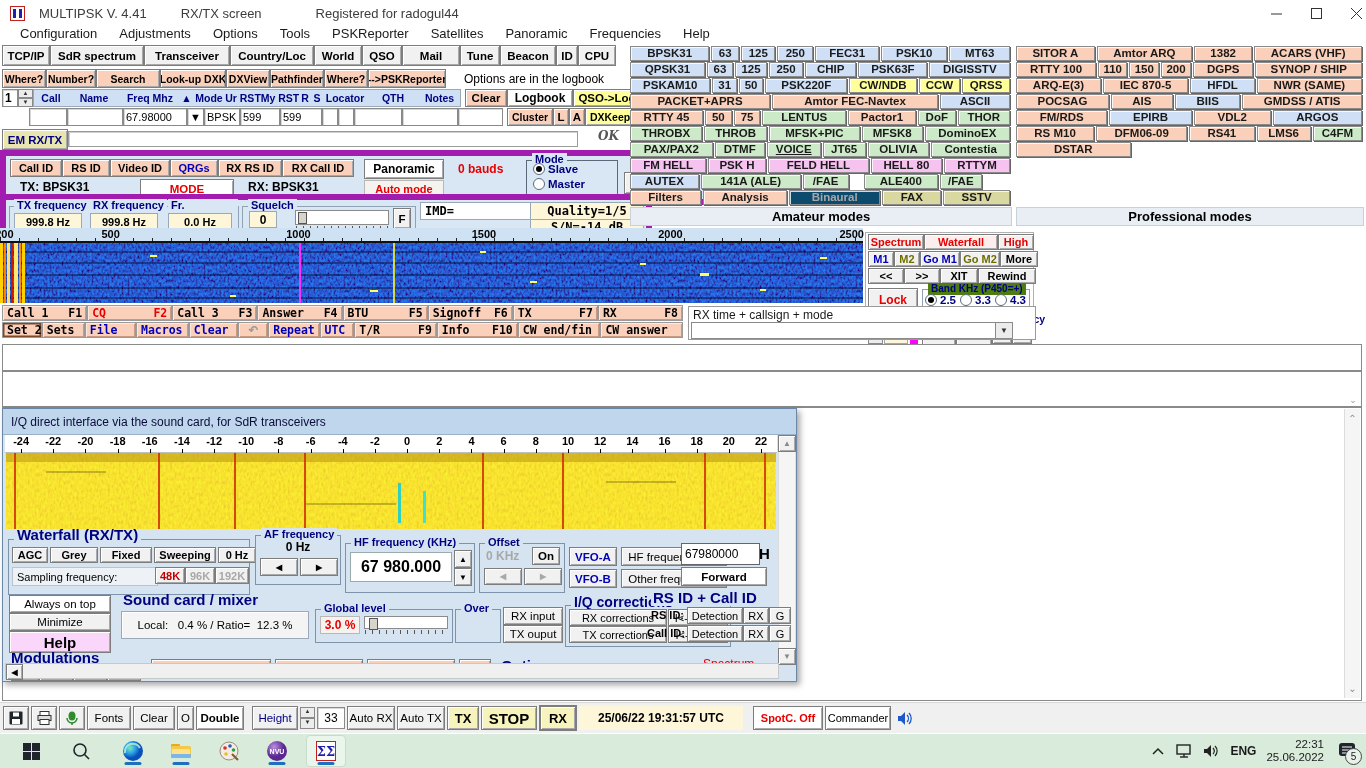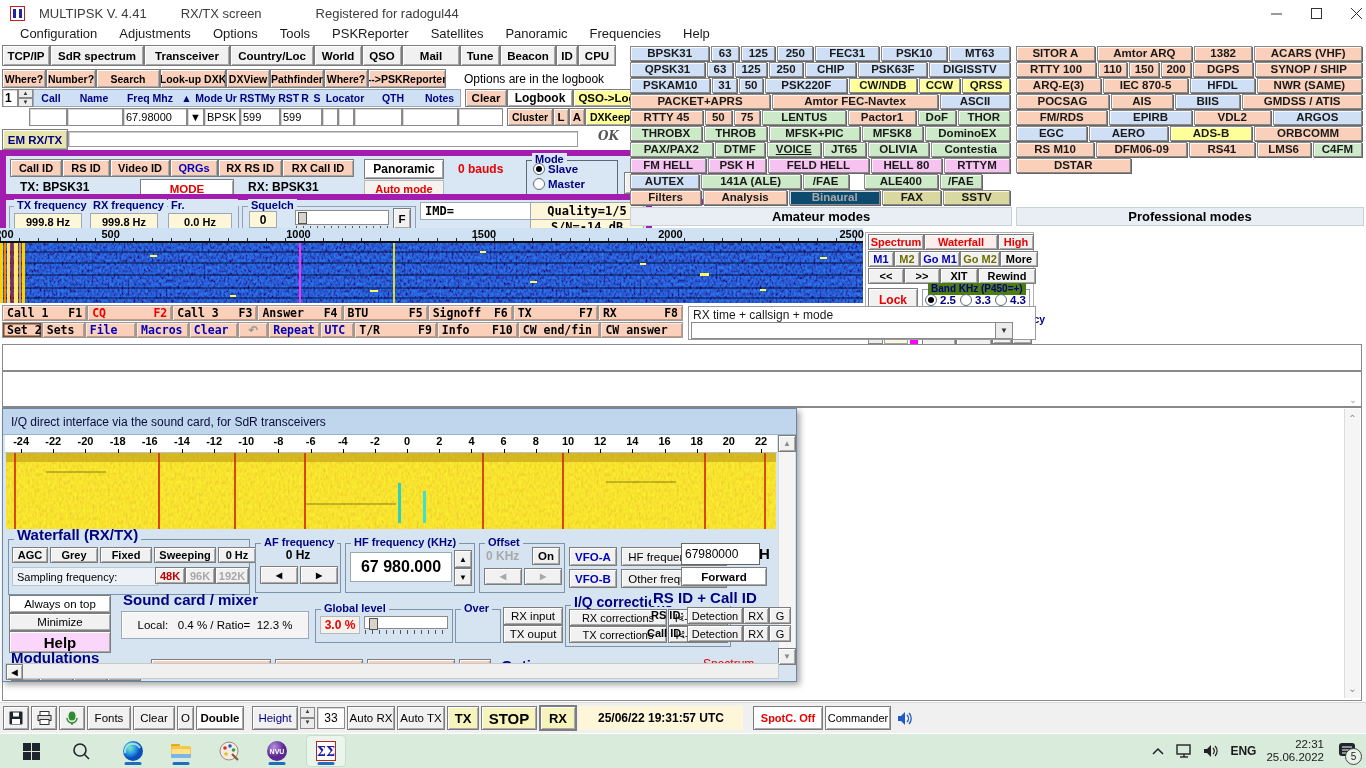--- a/index.html
+++ b/index.html
@@ -575,26 +575,20 @@
         <div class="mb" style="background: rgb(207, 224, 246); flex-grow: 1;">BIIS</div>
         <div class="mb" style="background: rgb(251, 208, 186); flex-grow: 1;">GMDSS / ATIS</div>
       </div>
     <div class="mrow">
         <div class="mb" style="background: rgb(251, 208, 186); flex-grow: 1;">FM/RDS</div>
         <div class="mb" style="background: rgb(207, 224, 246); flex-grow: 1;">EPIRB</div>
         <div class="mb" style="background: rgb(251, 208, 186); flex-grow: 1;">VDL2</div>
         <div class="mb" style="background: rgb(207, 224, 246); flex-grow: 1;">ARGOS</div>
       </div>
     <div class="mrow">
-        <div class="mb" style="background: rgb(207, 224, 246); flex-grow: 1;">EGC</div>
-        <div class="mb" style="background: rgb(207, 224, 246); flex-grow: 1;">AERO</div>
-        <div class="mb" style="background: rgb(255, 255, 154); flex-grow: 1;">ADS-B</div>
-        <div class="mb" style="background: rgb(251, 208, 186); flex-grow: 1;">ORBCOMM</div>
-      </div>
-    <div class="mrow">
         <div class="mb" style="background: rgb(251, 208, 186); flex-grow: 24;">RS M10</div>
         <div class="mb" style="background: rgb(251, 208, 186); flex-grow: 24;">DFM06-09</div>
         <div class="mb" style="background: rgb(251, 208, 186); flex-grow: 24;">RS41</div>
         <div class="mb" style="background: rgb(251, 208, 186); flex-grow: 15;">LMS6</div>
         <div class="mb" style="background: rgb(205, 234, 200); flex-grow: 11;">C4FM</div>
       </div>
     <div class="mrow">
         <div class="mb" style="background: rgb(251, 208, 186); flex-grow: 24;">DSTAR</div>
         <div class="mb sp" style="flex-grow: 74;"></div>
       </div>
@@ -693,21 +687,21 @@
         </div>
       <div class="abs" style="left:3px;top:27px;width:140px;height:17px;background:#eef2f6;border:1px solid #b8c4d0;display:flex;align-items:center;padding-left:4px;font-size:11px">Sampling frequency:</div>
       <div class="r" style="position:absolute;left:146px;top:27px;height:17px">
 
       <div class="wbtn redtx" style="width: 28px;">48K</div>
           <div class="wbtn dim" style="width: 28px;">96K</div>
           <div class="wbtn dim" style="width: 32px;">192K</div>
         </div>
     </div>
 
-    <div class="grp" style="left:252px;top:134px;width:84px;height:48px;border-color:#7d93a9">
+    <div class="grp" style="left:252px;top:126px;width:84px;height:48px;border-color:#7d93a9">
       <span class="glab iqbg">AF frequency</span>
       <div class="abs bold" style="left:0;top:4px;width:84px;text-align:center">0 Hz</div>
       <div class="b abs arrowbtn" style="left:4px;top:22px;width:36px;height:16px">◀</div>
       <div class="b abs arrowbtn" style="left:44px;top:22px;width:36px;height:16px">▶</div>
     </div>
 
     <div class="grp" style="left:342px;top:134px;width:128px;height:48px;border-color:#7d93a9">
       <span class="glab iqbg">HF frequency (KHz)</span>
       <div class="abs bold" style="left:4px;top:8px;width:100px;height:28px;background:#fff;border:1px solid #9aa;display:flex;align-items:center;justify-content:center;font-size:16px">67 980.000</div>
       <div class="b abs arrowbtn" style="left:108px;top:6px;width:16px;height:16px">▲</div>

